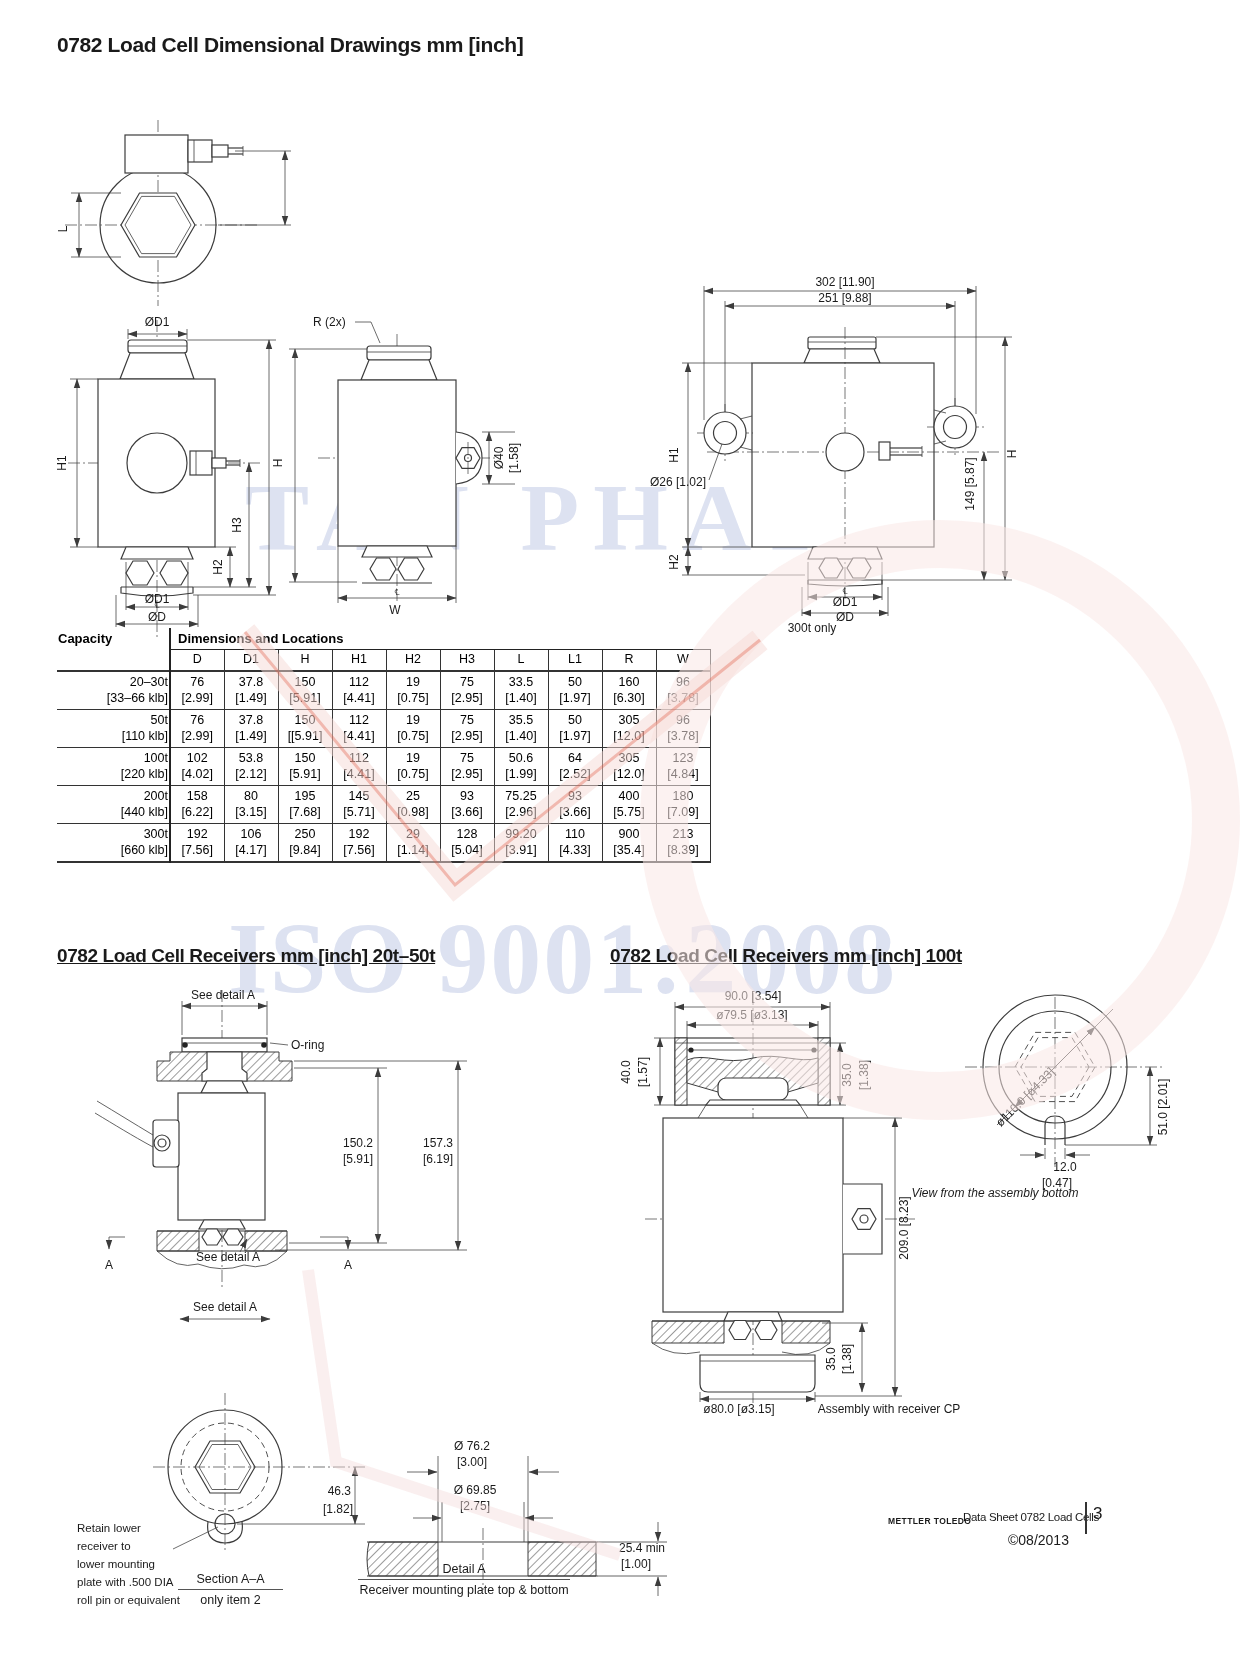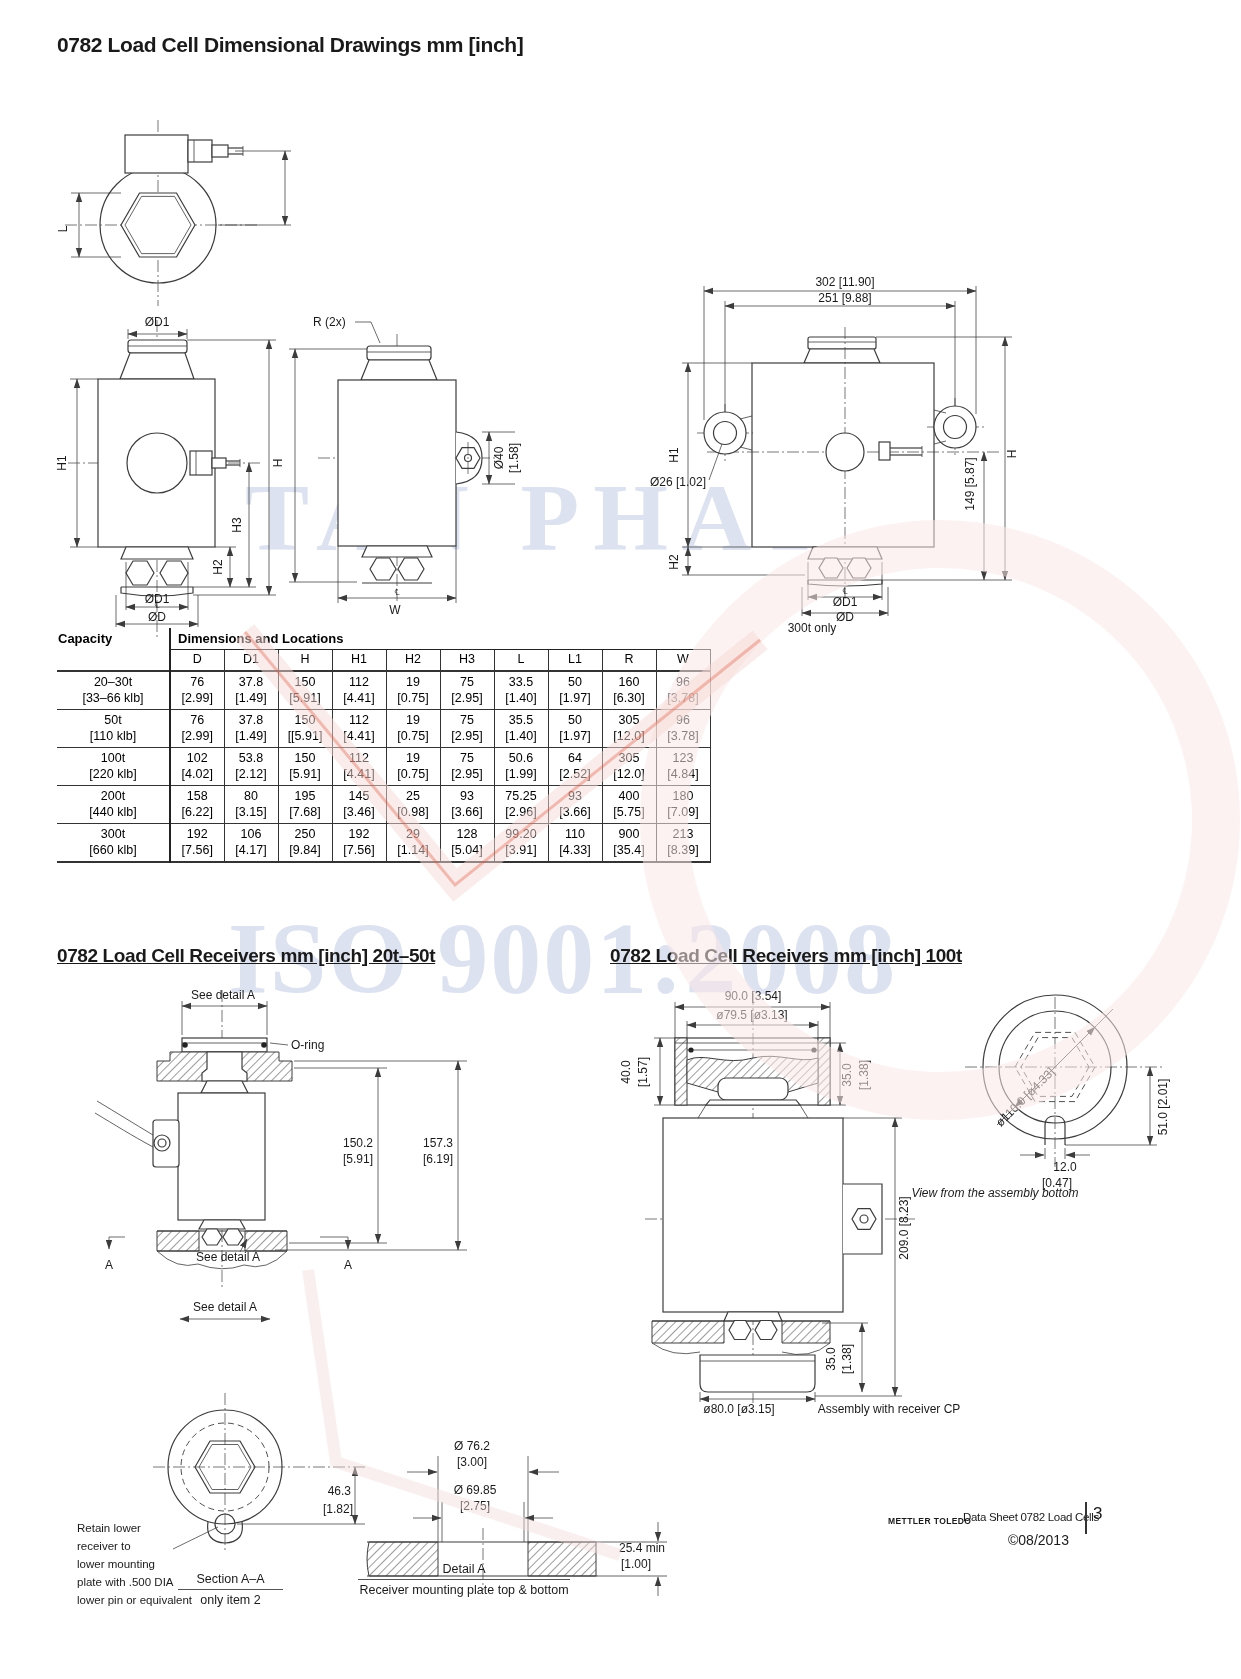--- a/index.html
+++ b/index.html
@@ -33,21 +33,21 @@
               color:#000000; z-index:2; border-bottom:2px solid #333; }
   .dimtable th,.dimtable td { font-weight:normal; text-align:center; padding:2px 1px; line-height:1.32; vertical-align:top; }
   .dimtable .caphead { text-align:left; font-weight:bold; font-size:13px; }
   .dimtable .grouphead { text-align:left; font-weight:bold; font-size:13px;
                          border-left:2px solid #222; border-bottom:1.6px solid #222; padding-left:7px; }
   .dimtable tr.letters th { border-left:1px solid #333; padding:1px 0 2px; }
   .dimtable tr.letters th.capblank { border-left:none; }
   .dimtable tr.letters th:nth-child(2) { border-left:2px solid #222; }
   .dimtable tr.letters th:last-child { border-right:1px solid #333; }
   .dimtable td { border-left:1px solid #333; }
-  .dimtable td.cap { border-left:none; text-align:center; }
+  .dimtable td.cap { border-left:none; text-align:right; }
   .dimtable td.cap + td { border-left:2px solid #222; }
   .dimtable td:last-child { border-right:1px solid #333; }
   .dimtable tbody tr td { border-top:1.5px solid #333; }
   .dimtable tbody tr:first-child td { border-top:2.2px solid #333; }
   
   .note { position:absolute; left:57px; top:1519px; font-size:11.5px; line-height:18px; z-index:4;margin-left:20px; }
   .cap-block { position:absolute; text-align:center; font-size:12.5px; z-index:4; }
   .cap-block .rule { border-top:1.5px solid #555; margin:3px 0 3px; }
   .view-caption { position:absolute; left:880px; top:1186px; width:230px; text-align:center;
                   font-size:12px; z-index:2;font-style:italic; }
@@ -434,21 +434,21 @@
         <td>
           <div>80</div>
           <div>[3.15]</div>
         </td>
         <td>
           <div>195</div>
           <div>[7.68]</div>
         </td>
         <td>
           <div>145</div>
-          <div>[3.46]</div>
+          <div>[5.71]</div>
         </td>
         <td>
           <div>25</div>
           <div>[0.98]</div>
         </td>
         <td>
           <div>93</div>
           <div>[3.66]</div>
         </td>
         <td>
@@ -585,21 +585,21 @@
   <text x="296" y="200" text-anchor="end">46.3</text>
   <text x="298" y="218" text-anchor="end">[1.82]</text>
   <line class="dim" x1="118" y1="254" x2="163" y2="232"></line>
 </svg>
 
 <div class="note">
   <div>Retain lower</div>
   <div>receiver to</div>
   <div>lower mounting</div>
   <div>plate with .500 DIA</div>
-  <div>lower pin or equivalent</div>
+  <div>roll pin or equivalent</div>
 </div>
 
 <div class="cap-block" style="left:178px; top:1572px; width:105px">
   <div>Section A–A</div>
   <div class="rule"></div>
   <div>only item 2</div>
 </div>
 
 <svg class="dwg" style="left:355px; top:1428px" width="335" height="165">
   <text x="117" y="22" text-anchor="middle">Ø 76.2</text>

